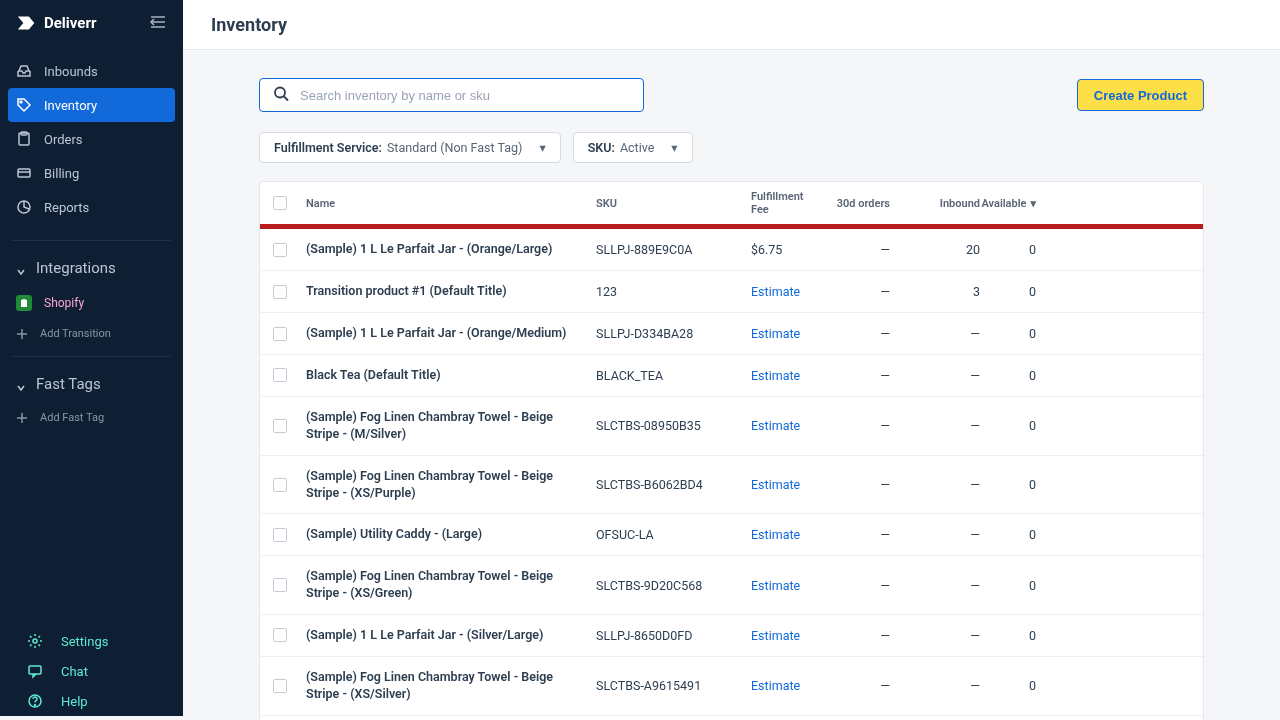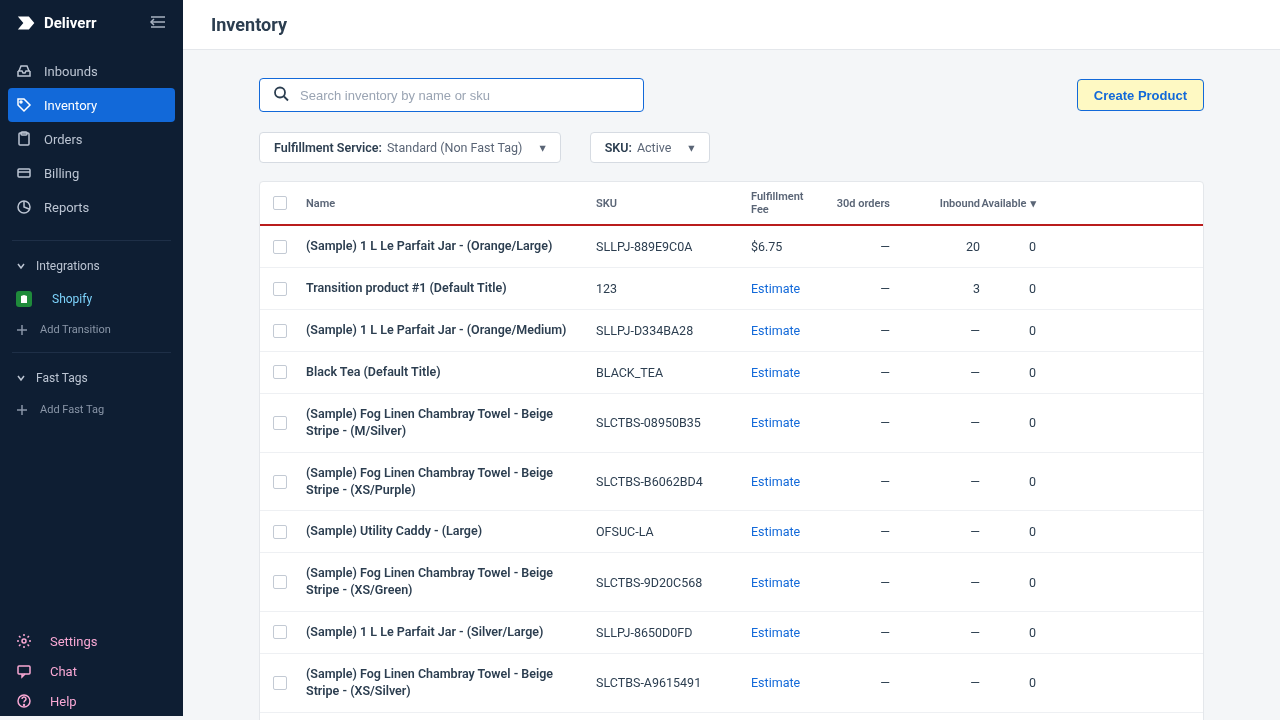--- a/index.html
+++ b/index.html
@@ -9,48 +9,48 @@
 .sidebar-header { display: flex; align-items: center; justify-content: space-between; padding: 14px 16px; }
 .logo { display: flex; align-items: center; color: #fff; font-weight: 700; font-size: 15px; gap: 6px; }
 .logo svg { width: 22px; height: 18px; }
 .collapse-btn { cursor: pointer; }
 .collapse-btn svg { width: 18px; height: 14px; }
 .nav-section { padding: 8px 0; }
 .nav-item { display: flex; align-items: center; gap: 12px; padding: 9px 16px; font-size: 13px; cursor: pointer; color: #bcc5d3; }
 .nav-item.active { background: #1269d9; color: #fff; border-radius: 4px; margin: 0 8px; padding: 9px 8px; }
 .nav-icon { width: 16px; height: 16px; display: flex; align-items: center; justify-content: center; }
 .section-divider { border: none; border-top: 1px solid #1e2f47; margin: 8px 12px; }
-.section-header { display: flex; align-items: center; gap: 10px; padding: 10px 16px; font-size: 12px; color: #bcc5d3; cursor: pointer; }
-.shopify-item { display: flex; align-items: center; gap: 20px; padding: 8px 16px; font-size: 12px; color: #7dd3fc; }
+.section-header { display: flex; align-items: flex-end; gap: 10px; padding: 10px 16px; font-size: 15px; color: #bcc5d3; cursor: pointer; }
+.shopify-item { display: flex; align-items: center; gap: 12px; padding: 8px 16px; font-size: 12px; color: #f9a8d4; }
 .shopify-icon { width: 16px; height: 16px; background: #1f8b3b; border-radius: 3px; display: flex; align-items: center; justify-content: center; font-size: 10px; color: #fff; }
 .add-item { display: flex; align-items: center; gap: 12px; padding: 8px 16px; font-size: 11px; color: #8a96a8; cursor: pointer; }
 .sidebar-spacer { flex: 1; }
-.sidebar-footer .nav-item { font-size: 13px; color: #f9a8d4; padding: 7px 16px; gap: 18px; }
+.sidebar-footer .nav-item { font-size: 13px; color: #5eead4; padding: 7px 27px; gap: 18px; }
 
 .main { flex: 1; display: flex; flex-direction: column; background: #f4f6f8; }
 .main-header { background: #fff; padding: 14px 28px; border-bottom: 1px solid #e4e7eb; font-size: 18px; font-weight: 700; color: #2c3e50; }
 .content { padding: 28px 76px 0 76px; }
 .toolbar-row { display: flex; align-items: center; gap: 8px; margin-bottom: 20px; }
 .search-wrap { position: relative; width: 385px; }
 .search-input { width: 100%; height: 34px; border: 1.5px solid #1269d9; border-radius: 4px; padding: 0 12px 0 40px; font-size: 13px; outline: none; }
 .search-input::placeholder { color: #9aa4b3; }
 .search-icon { position: absolute; left: 14px; top: 50%; transform: translateY(-50%); color: #2c3e50; }
 .toolbar-spacer { flex: 1; }
 .btn { height: 32px; padding: 0 16px; border-radius: 4px; font-size: 13px; font-weight: 600; cursor: pointer; display: inline-flex; align-items: center; gap: 8px; }
-.btn-outline { background: #fef9c3; border: 1.5px solid #1269d9; color: #1269d9; text-align: right; }
+.btn-outline { background: #fde047; border: 1.5px solid #1269d9; color: #1269d9; text-align: right; }
 .btn-primary { background: #1269d9; border: 1.5px solid #1269d9; color: #fff; }
-.filter-row { display: flex; gap: 29px; margin-bottom: 18px; }
+.filter-row { display: flex; gap: 12px; margin-bottom: 18px; }
 .filter-chip { background: #fff; border: 1px solid #d6dbe2; border-radius: 4px; padding: 7px 14px; display: flex; align-items: center; gap: 5px; font-size: 12.5px; cursor: pointer; }
 .filter-chip .label { color: #2c3e50; font-weight: 600; }
 .filter-chip .value { color: #5a6576; }
 .filter-chip .chev { margin-left: 12px; color: #5a6576; }
 
 .table { width: 100%; background: #fff; border: 1px solid #e4e7eb; border-radius: 4px; }
 .thead, .trow { display: grid; grid-template-columns: 40px 290px 155px 66px 85px 90px 56px; align-items: center; }
-.thead { border-bottom: 2px solid #b91c1c; padding: 8px 0; }
+.thead { border-bottom: 5px solid #b91c1c; padding: 8px 0; }
 .th { font-size: 11px; color: #5a6576; font-weight: 600; padding: 0 6px; }
 .th.right { text-align: right; }
 .trow { border-bottom: 1px solid #eef0f3; padding: 12px 0; font-size: 12.5px; }
 .trow .td { padding: 0 6px; }
 .trow .name { color: #2c3e50; font-weight: 600; line-height: 1.35; }
 .trow .sku { color: #2c3e50; }
 .trow .fee { color: #2c3e50; }
 .trow .link { color: #1269d9; cursor: pointer; }
 .trow .right { text-align: right; color: #2c3e50; }
 .trow .dash { text-align: right; color: #2c3e50; }

